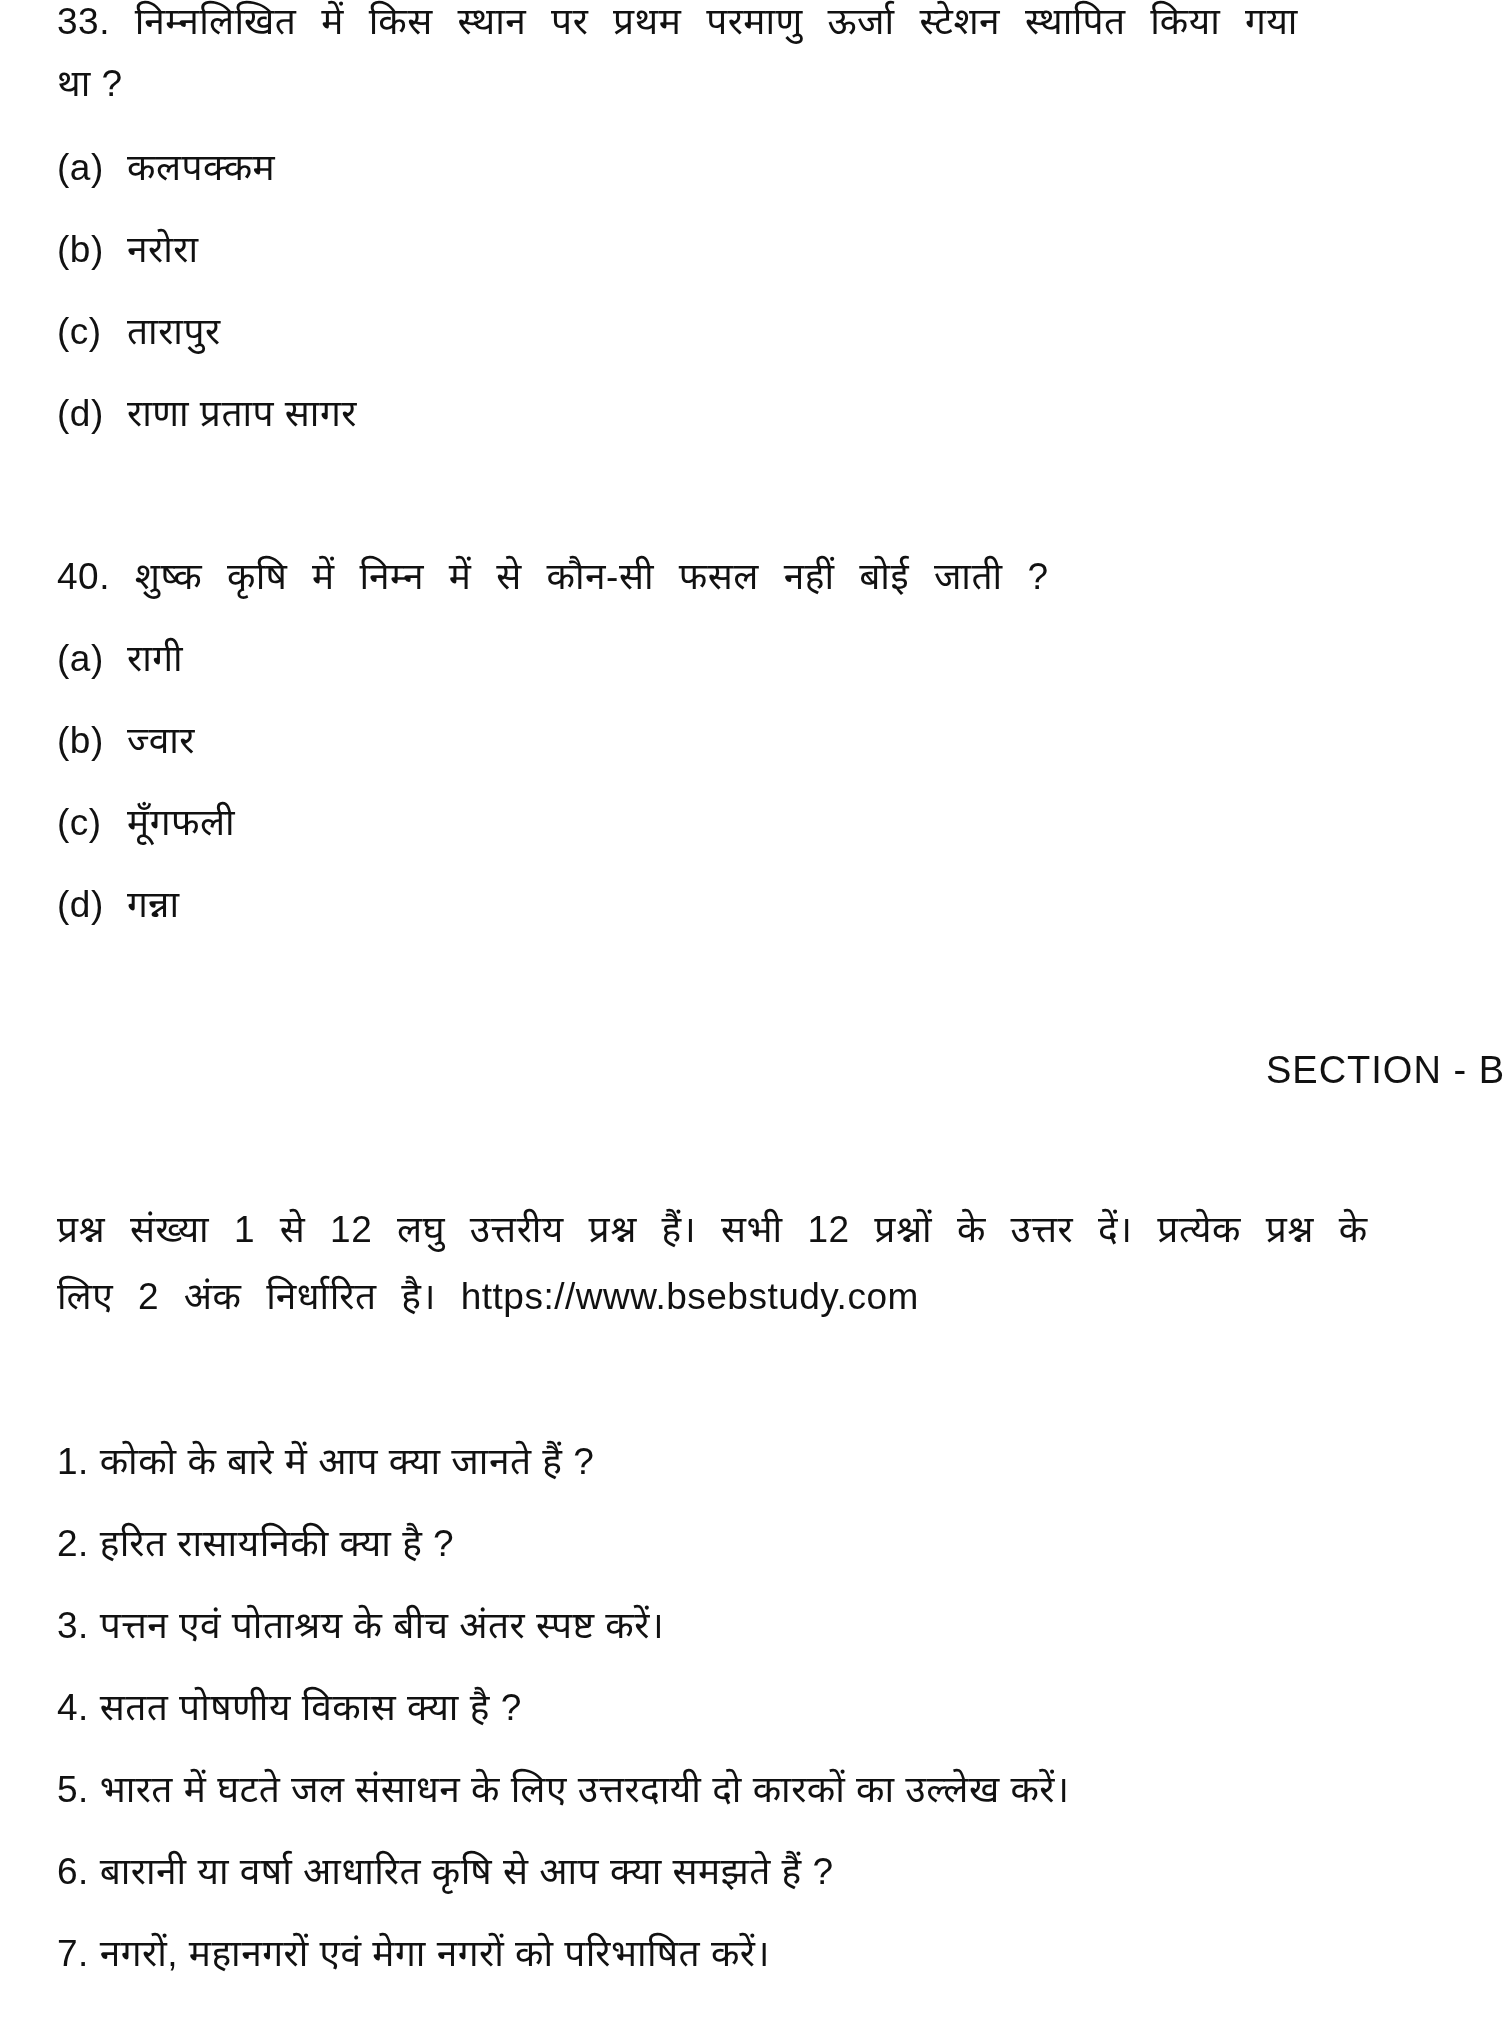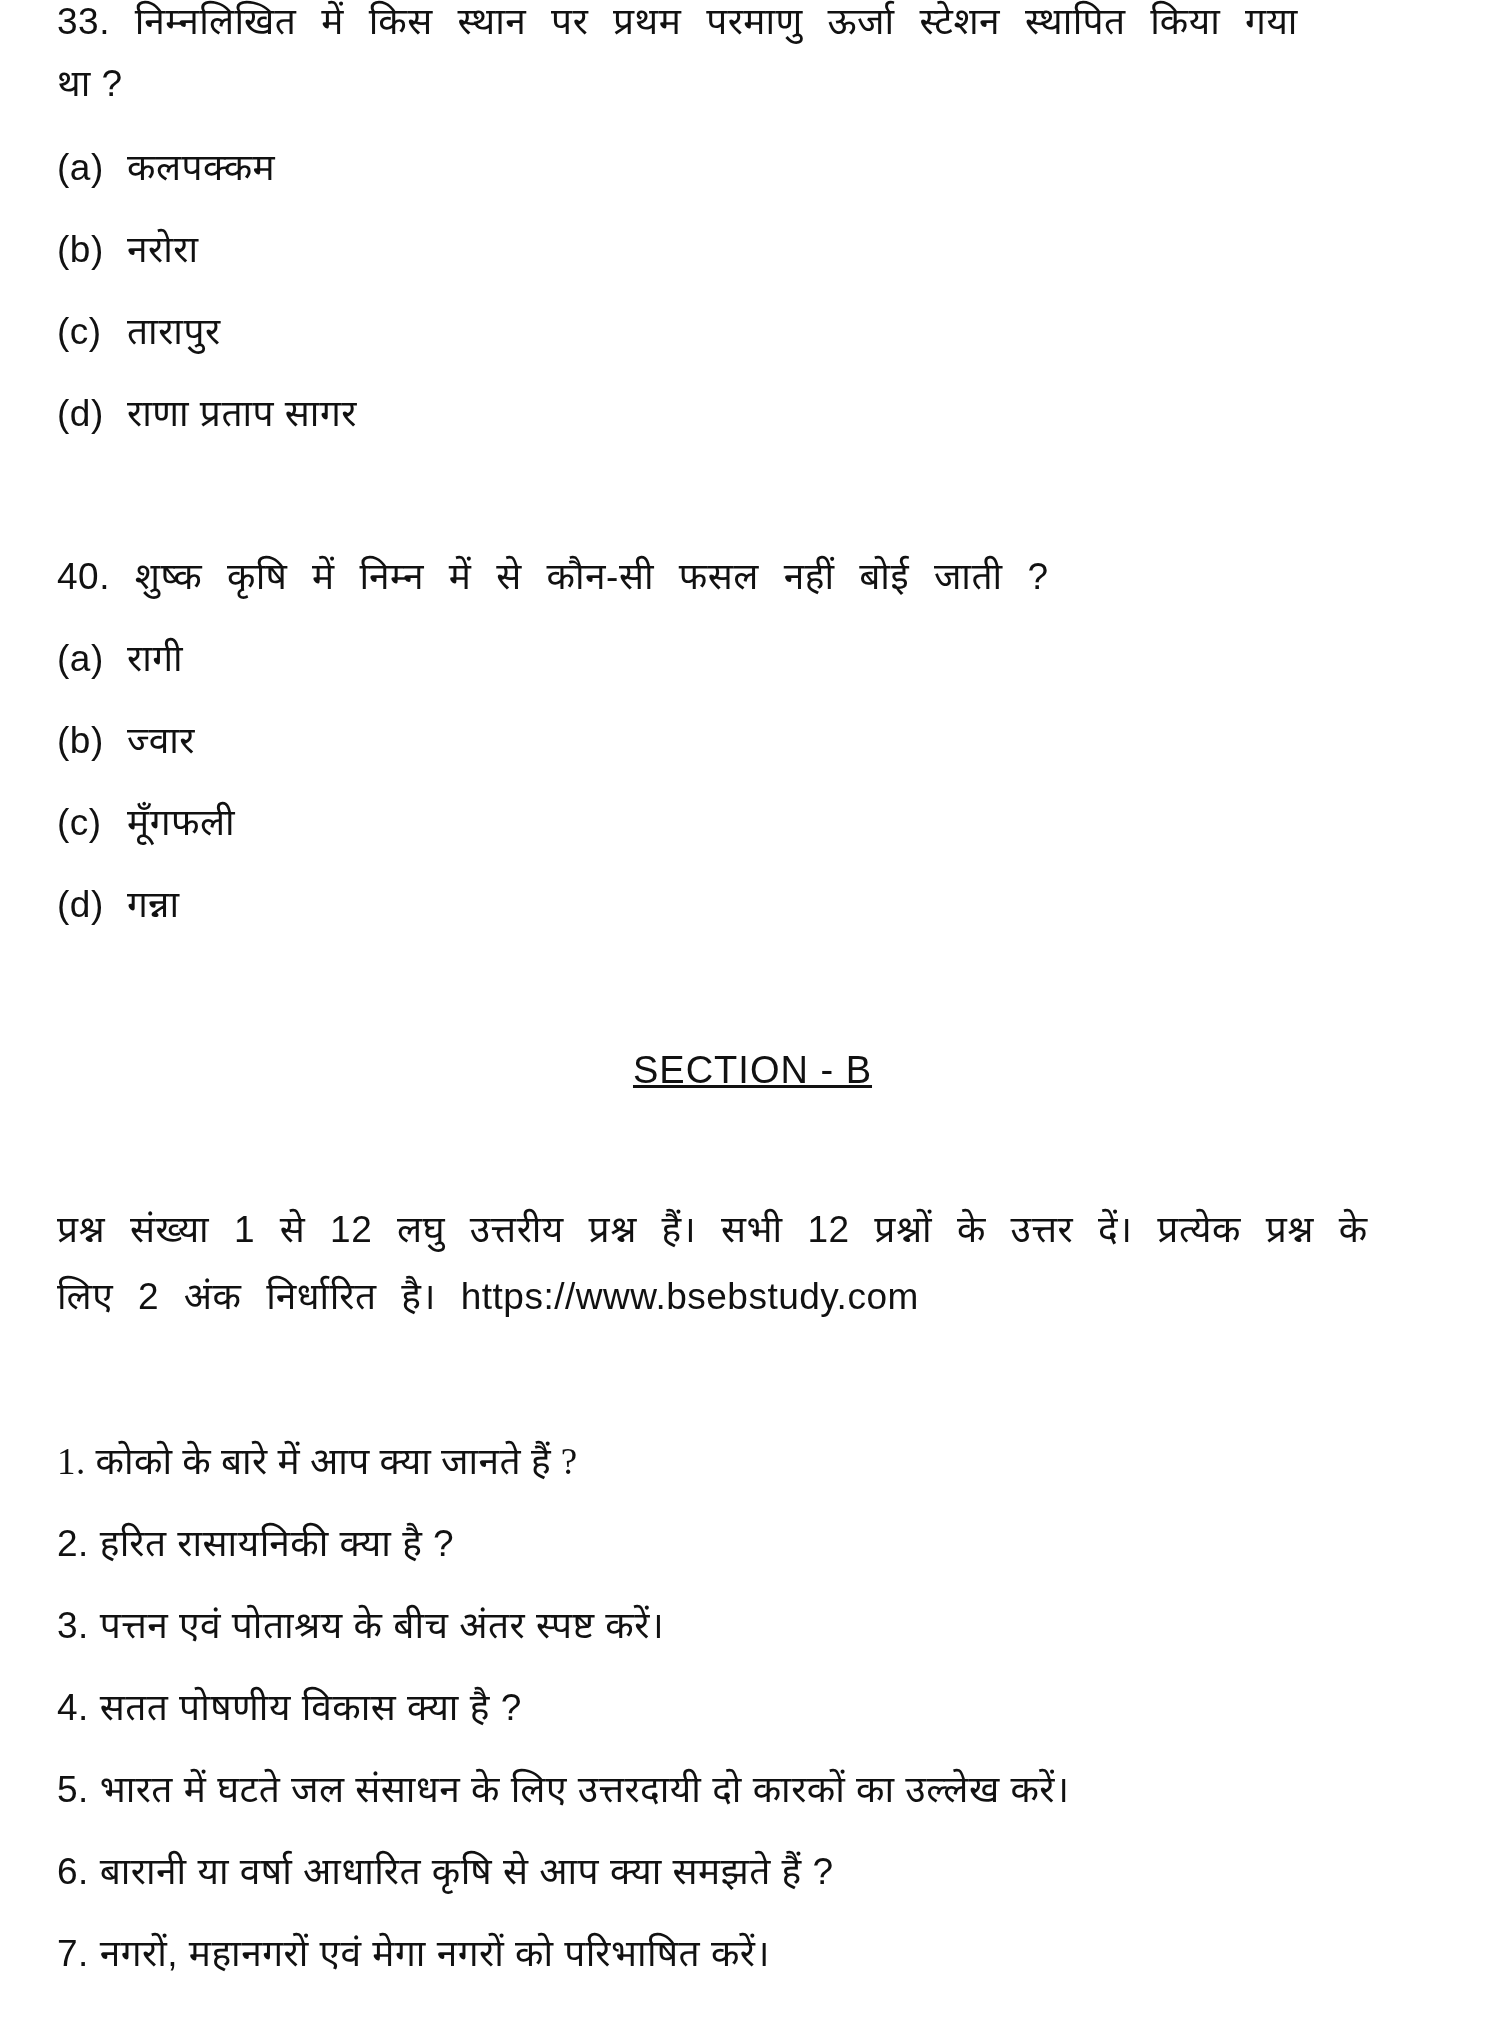--- a/index.html
+++ b/index.html
@@ -8,22 +8,22 @@
     font-family: "Liberation Sans", "DejaVu Sans", sans-serif;
     color: #111111;
   }
   .line {
     position: absolute; left: 57px; font-size: 37px; line-height: 44px;
     white-space: nowrap; letter-spacing: 0.5px;
   }
   .q-first { word-spacing: 14px; }
   .opt-label { display: inline-block; width: 70px; }
   .section-title {
-    position: absolute; left: 0; width: 1505px; text-align: center;
-    font-size: 38px; line-height: 44px; top: 1048px; letter-spacing: 1px; text-decoration: underline;
+    position: absolute; left: 0; width: 1505px; text-align: right;
+    font-size: 38px; line-height: 44px; top: 1048px; letter-spacing: 1px;
   }
 </style>
 </head>
 <body>
 
 <div class="line q-first" style="top:0px;">
   <span>33.</span>
   <span>निम्नलिखित में किस स्थान पर प्रथम परमाणु ऊर्जा स्टेशन स्थापित किया गया</span>
 </div>
 <div class="line" style="top:62px;">था ?</div>
@@ -59,21 +59,21 @@
 </div>
 
 <div class="section-title">SECTION - B</div>
 
 <div class="line q-first" style="top:1208px;">प्रश्न संख्या 1 से 12 लघु उत्तरीय प्रश्न हैं। सभी 12 प्रश्नों के उत्तर दें। प्रत्येक प्रश्न के</div>
 <div class="line q-first" style="top:1275px;">
   <span>लिए 2 अंक निर्धारित है।</span>
   <span style="word-spacing:0;">https://www.bsebstudy.com</span>
 </div>
 
-<div class="line" style="top:1440px;font-family:Liberation Serif, serif;">
+<div class="line" style="top:1440px;">
   <span>1.</span>
   <span>कोको के बारे में आप क्या जानते हैं ?</span>
 </div>
 <div class="line" style="top:1522px;">
   <span>2.</span>
   <span>हरित रासायनिकी क्या है ?</span>
 </div>
 <div class="line" style="top:1604px;">
   <span>3.</span>
   <span>पत्तन एवं पोताश्रय के बीच अंतर स्पष्ट करें।</span>

